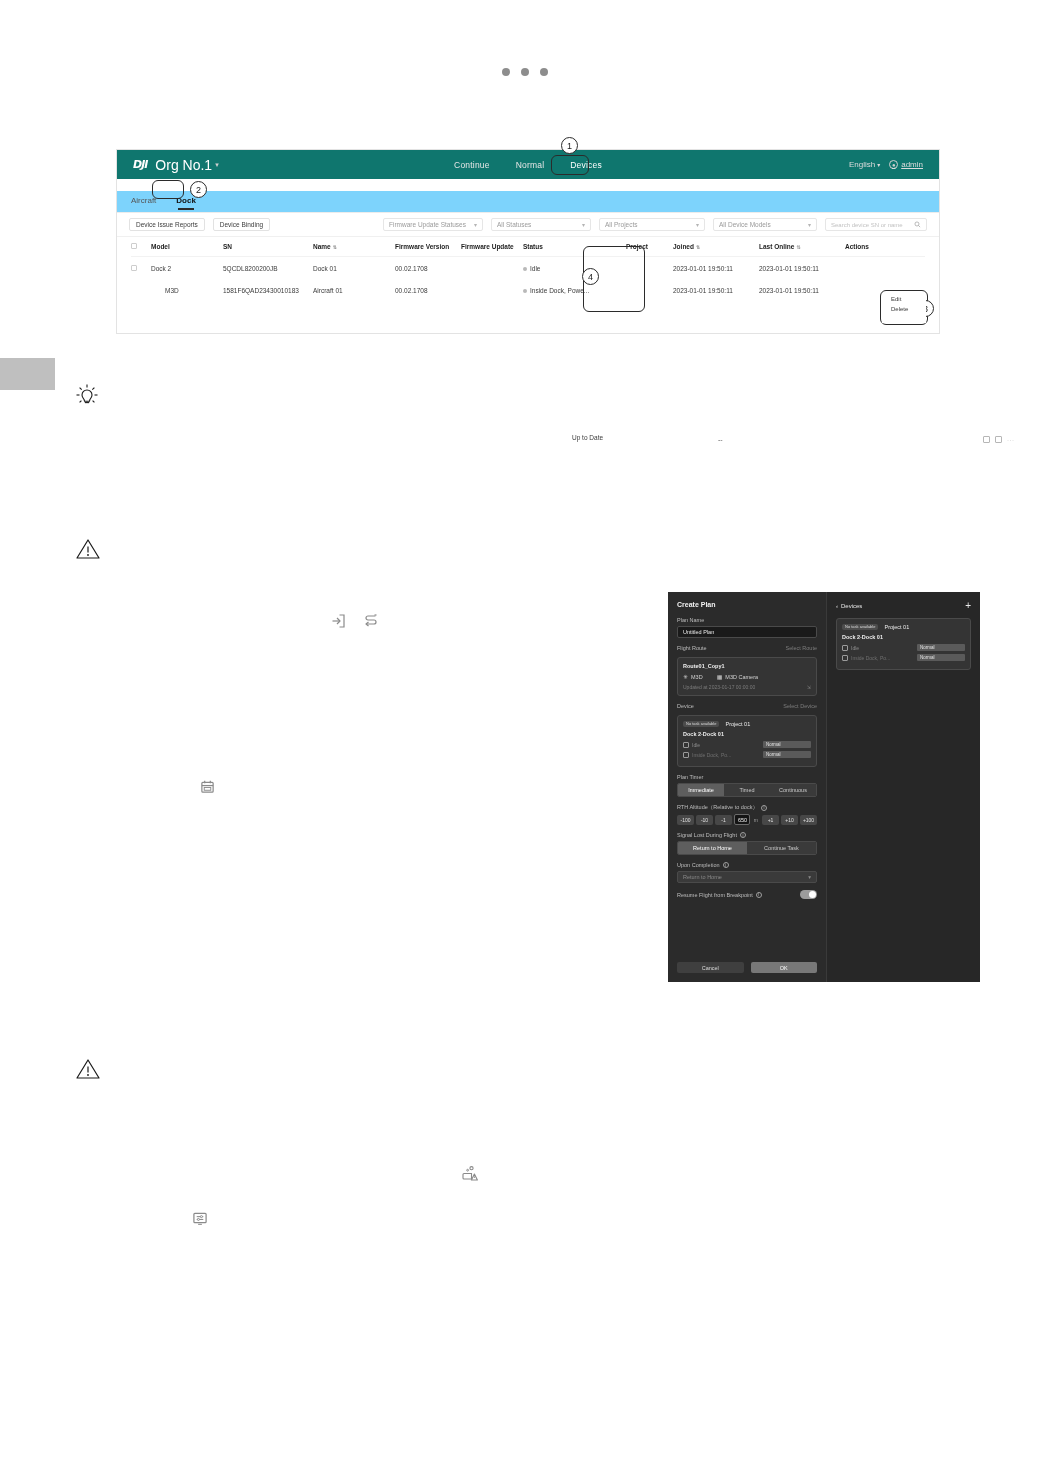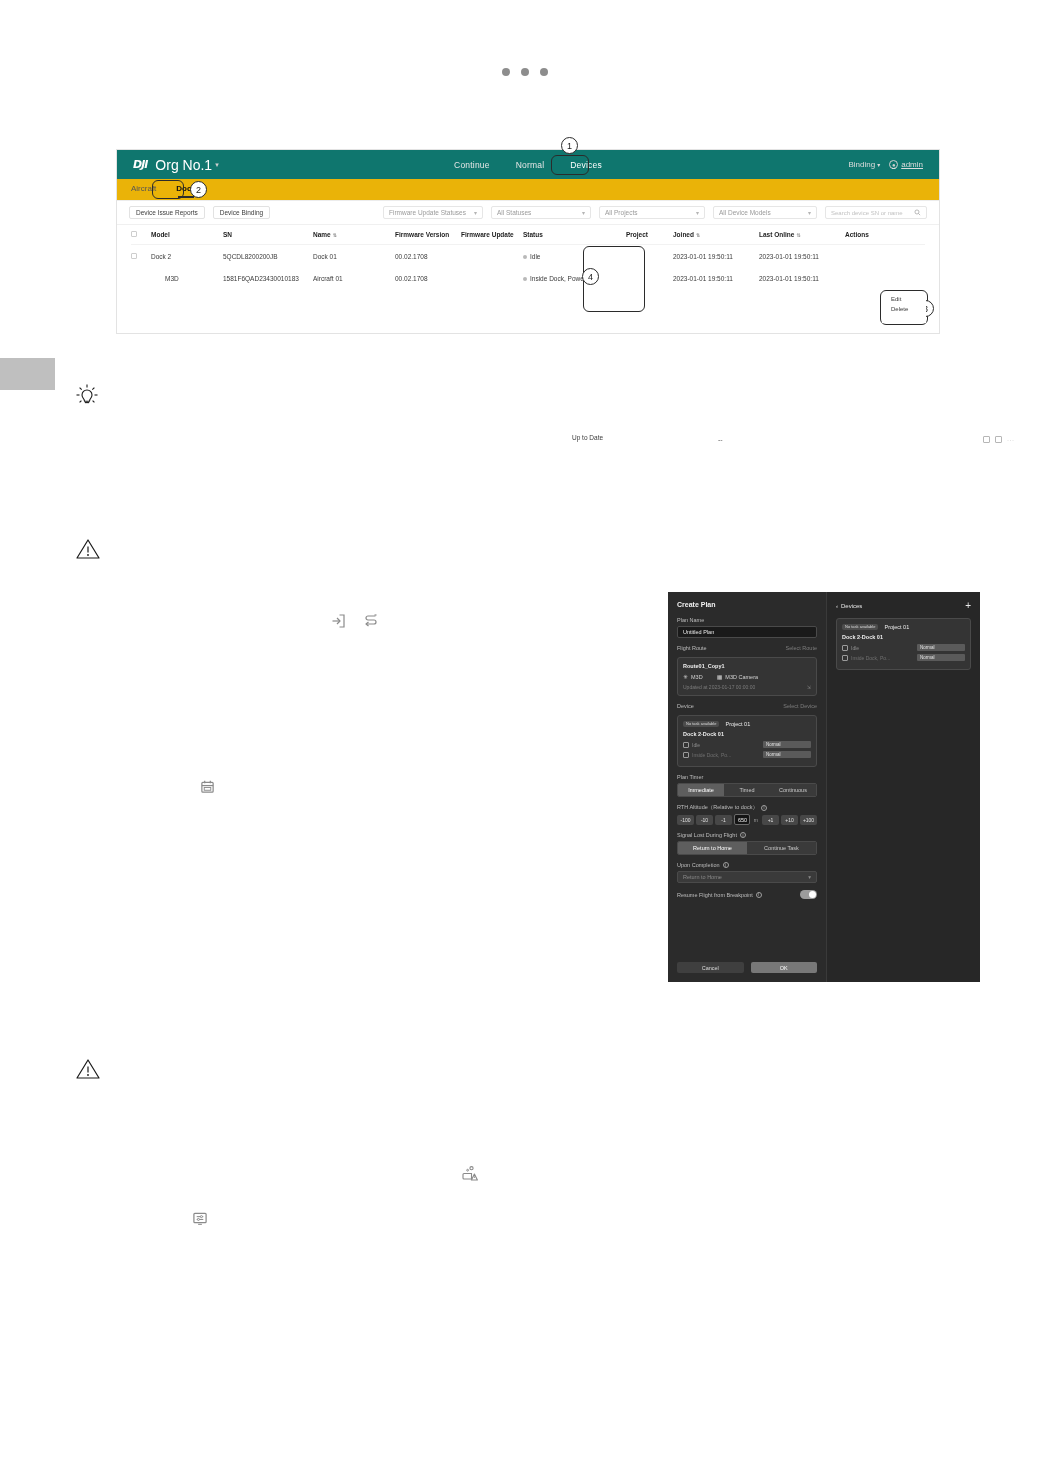--- a/index.html
+++ b/index.html
@@ -62,21 +62,22 @@
     border:1px solid #cfcfcf; display:inline-flex;
     align-items:center; justify-content:center; font-size:6px; color:#cfcfcf;
     margin-right:3px;
   }
   .user-wrap{ display:flex; align-items:center;text-decoration:underline; }
 
   
   .fig-subtabs{
     height:22px; border-bottom:1px solid #ececec;
     display:flex; align-items:center; padding:0 14px; gap:20px;
-    background:#eab308;
+    background:#7dd3fc;
+    margin-top:12px;
   }
   .subtab{ font-size:8px; color:#555; position:relative; padding-bottom:2px; }
   .subtab.active{ color:#111; font-weight:bold; }
   .subtab.active:after{
     content:""; position:absolute; left:2px; right:2px; bottom:-3px;
     height:2px; background:#2b2b2b;
   }
 
   
   .fig-filters{
@@ -273,21 +274,21 @@
     <span class="org-caret">▾</span>
 
     <div class="nav-mid">
       <span class="nav-link">Continue</span>
       <span class="nav-link">Normal</span>
       <span class="nav-link active">Devices</span>
     </div>
 
     <div class="nav-right">
       <span>
-        <span>Binding</span><span class="caret">▾</span>
+        <span>English</span><span class="caret">▾</span>
       </span>
       <span class="user-wrap">
         <span class="avatar-dot">●</span>
         <span>admin</span>
       </span>
     </div>
   </div>
 
   <div class="fig-subtabs">
     <span class="subtab">Aircraft</span>

